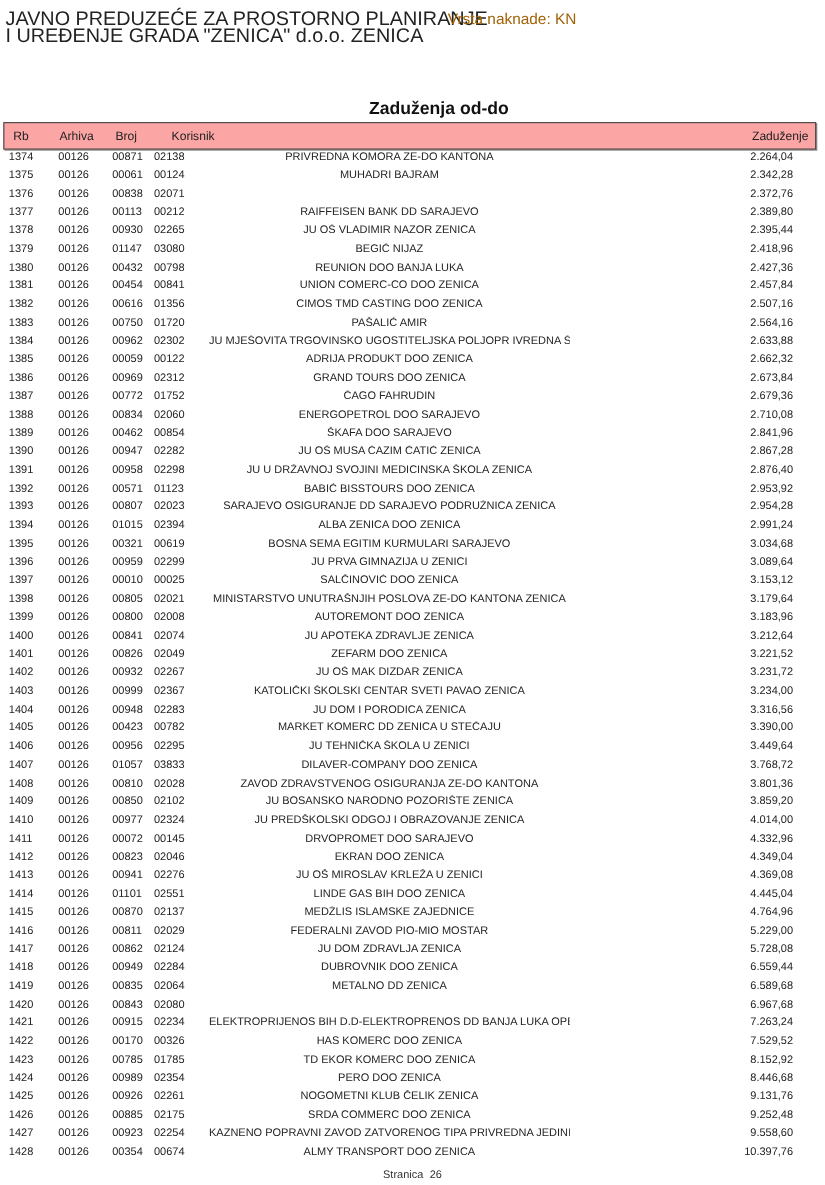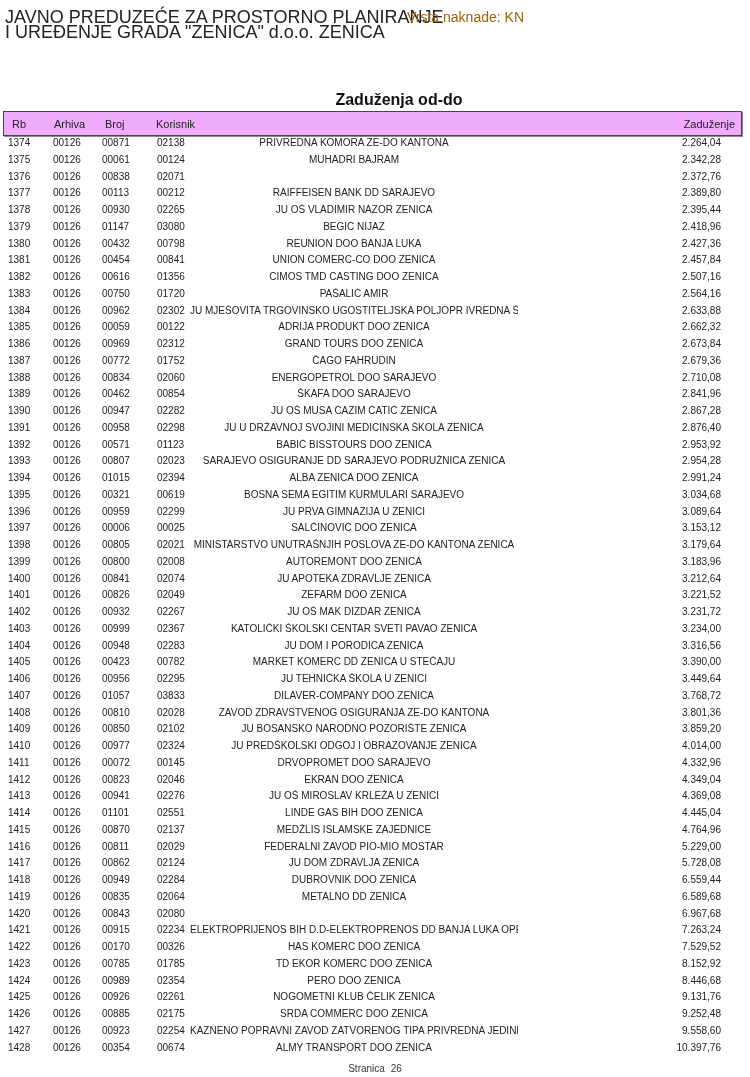--- a/index.html
+++ b/index.html
@@ -41,21 +41,21 @@
     font-weight: bold;
     color: #111;
     margin-left: 24px;
   }
   .table-header {
     position: absolute;
     left: 3px;
     top: 111px;
     width: 737px;
     height: 23px;
-    background: #f0abfc;
+    background: #fca5a5;
     border: 1px solid #444;
     box-shadow: 1px 1px 0 #888;
     font-size: 11px;
     color: #222;
   }
   .table-header span {
     position: absolute;
     top: 6px;
   }
   .h-rb { left: 8px; }
@@ -77,21 +77,21 @@
     color: #222;
     white-space: nowrap;
   }
   .row span {
     position: absolute;
     top: 2px;
   }
   .c-rb { left: 8px; }
   .c-arhiva { left: 53px; }
   .c-broj { left: 102px; }
-  .c-kor-id { left: 157px; }
+  .c-kor-id { left: 140px; }
   .c-kor-name { left: 190px; width: 328px; overflow: hidden; text-align: center; }
   .c-zad { right: 17px; }
 
   .footer {
     position: absolute;
     left: 0;
     width: 750px;
     top: 1063px;
     text-align: center;
     font-size: 10px;
@@ -298,21 +298,21 @@
       <span class="c-rb">1396</span>
       <span class="c-arhiva">00126</span>
       <span class="c-broj">00959</span>
       <span class="c-kor-id">02299</span>
       <span class="c-kor-name">JU PRVA GIMNAZIJA U ZENICI</span>
       <span class="c-zad">3.089,64</span>
     </div>
     <div class="row">
       <span class="c-rb">1397</span>
       <span class="c-arhiva">00126</span>
-      <span class="c-broj">00006</span>
+      <span class="c-broj">00010</span>
       <span class="c-kor-id">00025</span>
       <span class="c-kor-name">SALČINOVIĆ DOO ZENICA</span>
       <span class="c-zad">3.153,12</span>
     </div>
     <div class="row">
       <span class="c-rb">1398</span>
       <span class="c-arhiva">00126</span>
       <span class="c-broj">00805</span>
       <span class="c-kor-id">02021</span>
       <span class="c-kor-name">MINISTARSTVO UNUTRAŠNJIH POSLOVA  ZE-DO KANTONA ZENICA</span>

